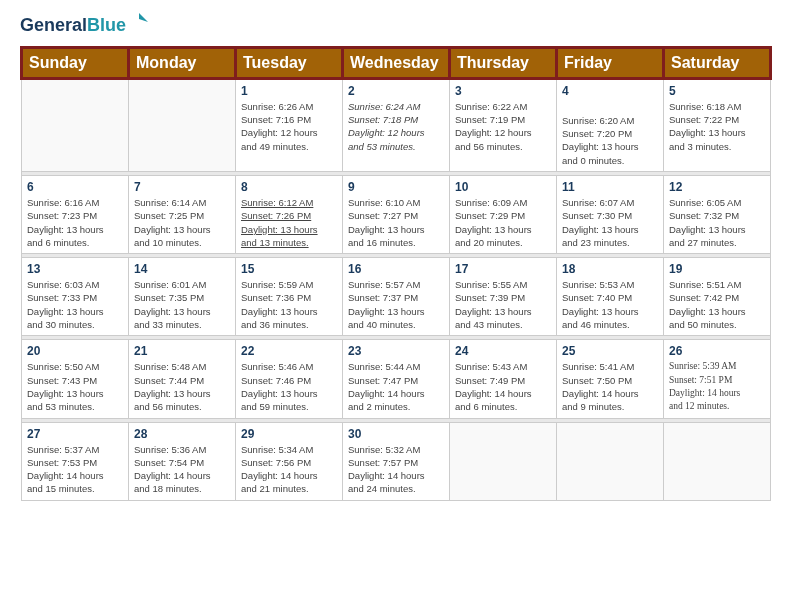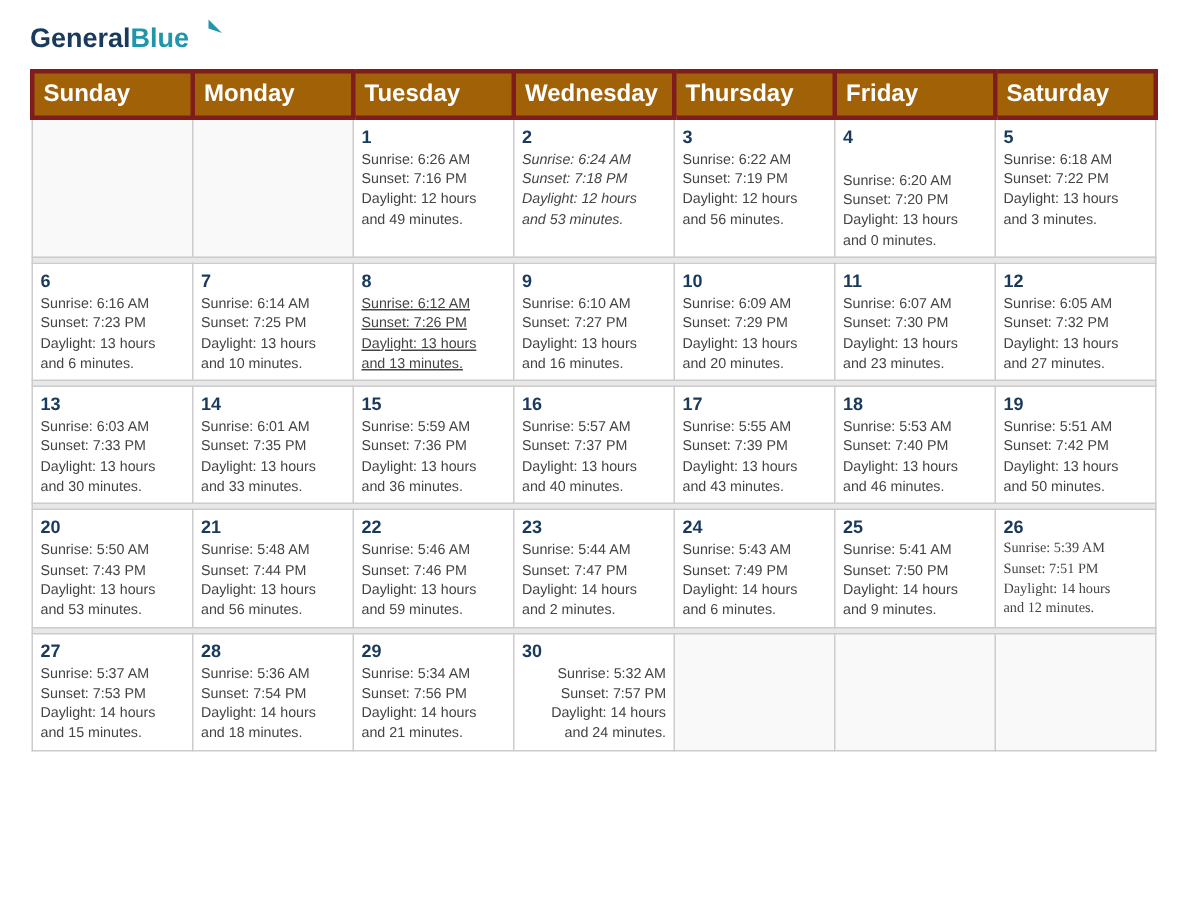--- a/index.html
+++ b/index.html
@@ -343,21 +343,21 @@
           </td>
           <td>
             <span class="day-number">29</span>
             <div class="day-info" style="white-space: pre-line;">Sunrise: 5:34 AM
 Sunset: 7:56 PM
 Daylight: 14 hours
 and 21 minutes.</div>
           </td>
           <td>
             <span class="day-number">30</span>
-            <div class="day-info" style="white-space: pre-line; text-align: right;">Sunrise: 5:32 AM
+            <div class="day-info" style="white-space: pre-line;">Sunrise: 5:32 AM
 Sunset: 7:57 PM
 Daylight: 14 hours
 and 24 minutes.</div>
           </td>
           <td class="empty"></td>
           <td class="empty"></td>
           <td class="empty"></td>
         </tr>
       </tbody>
   </table>

